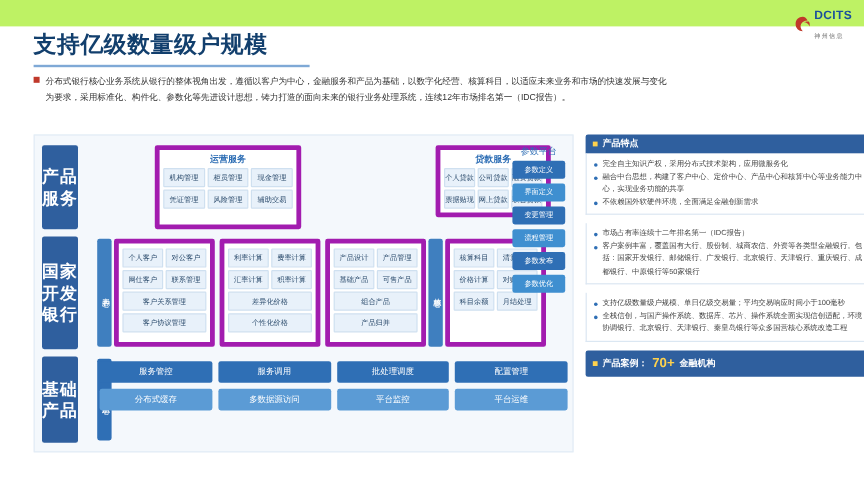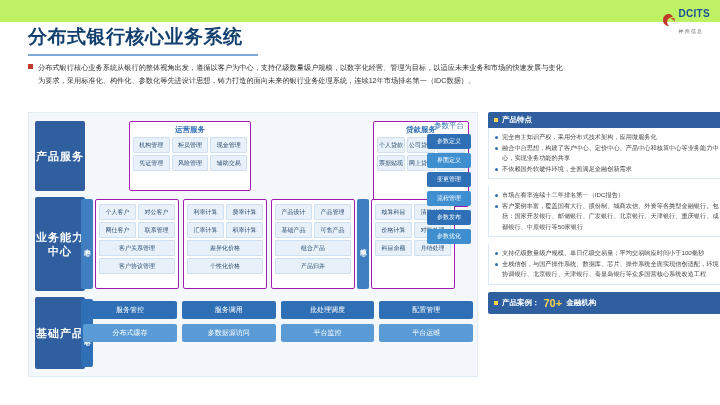--- a/index.html
+++ b/index.html
@@ -47,40 +47,40 @@
   .intro p { text-indent: 0; }
   .intro p.second { margin-left: 10px; }
 
   
   .diagram {
     position: absolute; left: 28px; top: 112px;
     width: 450px; height: 265px;
     background: #f4f8fc; border: 1px solid #e2ecf5;
   }
   .row-label {
-    position: absolute; left: 6px; width: 50px;
+    position: absolute; left: 6px; width: 30px;
     background: #2f5f9e; color: #fff; border-radius: 2px;
     display: flex; align-items: center; justify-content: center;
-    font-size: 11px; font-weight: bold; letter-spacing: 1px;
+    font-size: 14px; font-weight: bold; letter-spacing: 1px;
     text-align: center; line-height: 1.3;
   }
   .rl1 { top: 8px;   height: 70px; }
   .rl2 { top: 84px;  height: 94px; }
   .rl3 { top: 184px; height: 72px; }
 
   .vstrip {
     position: absolute; width: 12px; border-radius: 2px;
     background: #3f7fbf; color: #fff;
     font-size: 6.5px; letter-spacing: .5px;
     display: flex; align-items: center; justify-content: center;
     writing-mode: vertical-rl; text-orientation: upright;
   }
 
   .group {
-    position: absolute; border: 1px solid #a21caf; background: #fff;
+    position: absolute; border: 4px solid #a21caf; background: #fff;
     border-radius: 2px;
   }
   .group-title {
     text-align: center; font-size: 7.5px; color: #2f6fb5;
     padding: 3px 0 2px; font-weight: bold;
   }
   .cells { display: flex; flex-wrap: wrap; padding: 0 3px 3px; gap: 2px; }
   .cell {
     background: #e8f1fa; border: 1px solid #cfe0f0; color: #2a4a6b;
     font-size: 6px; text-align: center; border-radius: 1px;
@@ -150,51 +150,51 @@
         <path d="M8 5.5 C10.2 5.5 12 7 12.6 9 C13 7.6 12.8 6.2 12 5 C10.8 5 9.4 5.1 8 5.5 Z" fill="#c0392b"></path>
       </svg>
     </span>
     <span class="logo-text">
       <span class="en">DCITS</span><br>
       <span class="cn">神州信息</span>
     </span>
   </div>
 </div>
 
-<div class="page-title">分布式银行核心业务系统</div>
+<div class="page-title">支持亿级数量级户规模</div>
 <div class="title-rule"></div>
 
 <div class="intro">
-  <p><span class="bullet"></span><span>分布式银行核心业务系统从银行的整体视角出发，遵循以客户为中心，支持亿级数量级户规模，以数字化经营、管理为目标，以适应未来业务和市场的快速发展与变化</span></p>
-  <p class="second"><span>为要求，采用标准化、构件化、参数化等先进设计思想，铸力打造的面向未来的银行业务处理系统，连续12年市场排名第一（IDC数据）。</span></p>
+  <p><span class="bullet"></span><span>分布式银行核心业务系统从银行的整体视角出发，遵循以客户为中心，金融服务和产品为基础，以数字化经营、核算科目，以适应未来业务和市场的快速发展与变化</span></p>
+  <p class="second"><span>为要求，采用标准化、构件化、参数化等先进设计思想，铸力打造的面向未来的银行业务处理系统，连续12年市场排名第一（IDC报告）。</span></p>
 </div>
 
 <div class="diagram">
 
   <div class="row-label rl1">产品服务</div>
-  <div class="row-label rl2">业务能力中心</div>
+  <div class="row-label rl2">国家开发银行</div>
   <div class="row-label rl3">基础产品</div>
 
   <div class="vstrip" style="left:52px; top:86px; height:90px;">客户中心</div>
   <div class="vstrip" style="left:328px; top:86px; height:90px;">核算中心</div>
 
   <div class="group" style="left:100px; top:8px; width:122px; height:70px;">
     <div class="group-title">运营服务</div>
     <div class="cells">
       <div class="cell c3">机构管理</div>
       <div class="cell c3">柜员管理</div>
       <div class="cell c3">现金管理</div>
       <div class="cell c3">凭证管理</div>
       <div class="cell c3">风险管理</div>
       <div class="cell c3">辅助交易</div>
     </div>
   </div>
 
 
-  <div class="group" style="left:344px; top:8px; width:96px; height:86px;">
+  <div class="group" style="left:334px; top:8px; width:96px; height:60px;">
     <div class="group-title">贷款服务</div>
     <div class="cells">
       <div class="cell c3">个人贷款</div>
       <div class="cell c3">公司贷款</div>
       <div class="cell c3">融资贷款</div>
       <div class="cell c3">票据贴现</div>
       <div class="cell c3">网上贷款</div>
       <div class="cell c3">联合贷款</div>
     </div>
   </div>

